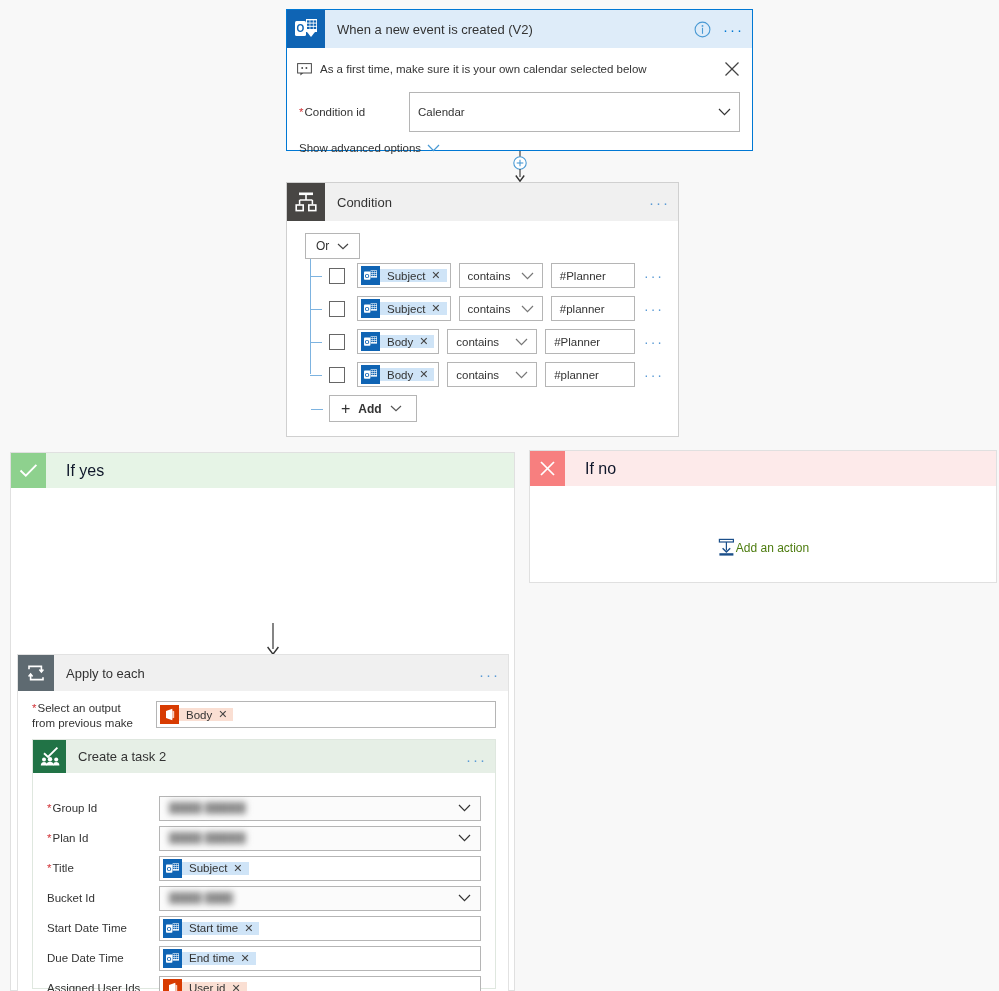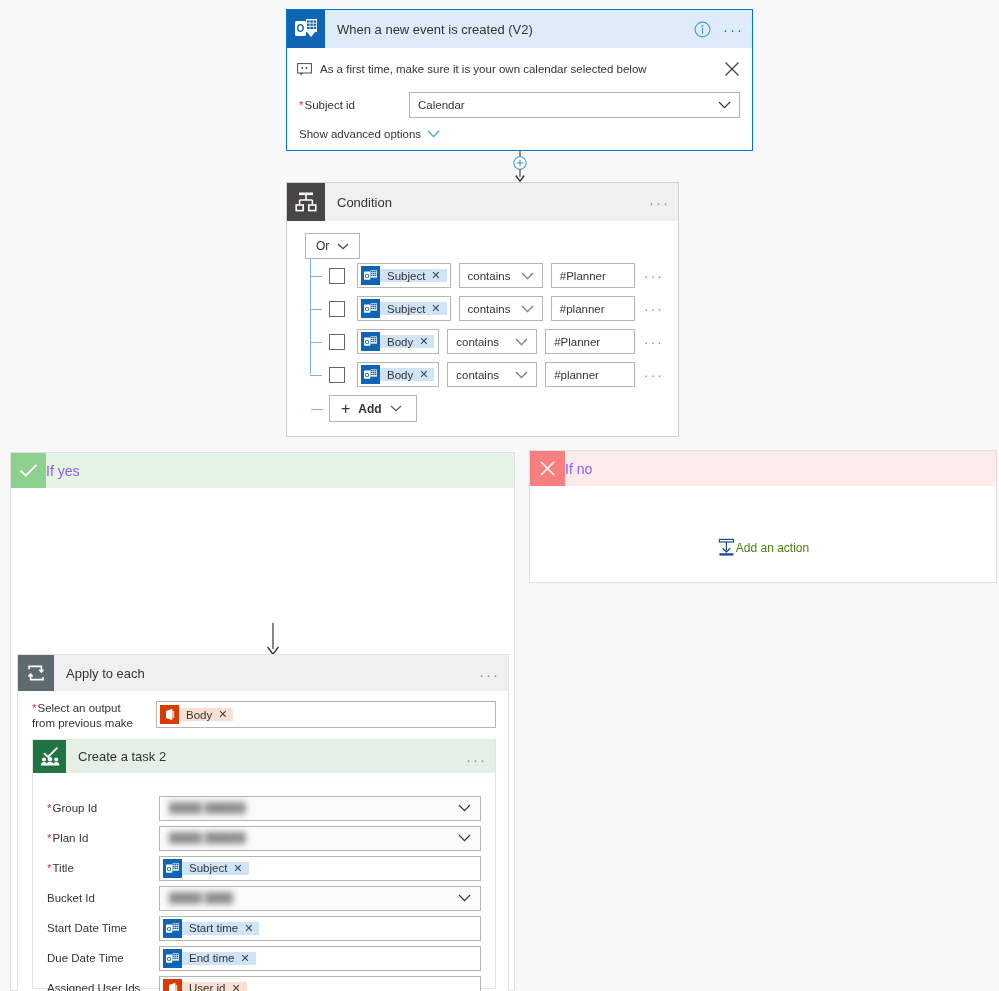--- a/index.html
+++ b/index.html
@@ -56,21 +56,21 @@
   .notif-bar {
     display: flex; align-items: center;
     height: 30px; margin: 6px 10px 0 10px;
     position: relative;
   }
   .notif-text { font-size: 11.5px; color: #333; padding-left: 8px; }
   .form-row { display: flex; align-items: center; margin: 8px 12px 0 12px; }
   .form-label { font-size: 11.5px; color: #333; width: 110px; flex: 0 0 110px; }
   .req { color: #d13438; margin-right: 1px; }
   .dropdown {
-    flex: 1; height: 26px; border: 1px solid #b5b5b5; background: #fff;
+    flex: 1; height: 40px; border: 1px solid #b5b5b5; background: #fff;
     display: flex; align-items: center; padding: 0 8px;
     font-size: 11.5px; color: #333; position: relative;
   }
   .dropdown .chev { position: absolute; right: 8px; top: 50%; transform: translateY(-50%); }
   .adv-link {
     margin: 10px 0 0 12px; font-size: 11.5px; color: #333;
     display: inline-flex; align-items: center; gap: 6px; cursor: pointer;
   }
 
   
@@ -132,21 +132,21 @@
 
   
   #ifyes { left: 10px; top: 452px; width: 505px; height: 539px; background: #fff; border: 1px solid #e0e0e0; }
   #ifno  { left: 529px; top: 450px; width: 468px; height: 133px; background: #fff; border: 1px solid #e0e0e0; }
   .branch-head { display: flex; align-items: center; height: 35px; }
   .branch-head.yes { background: #e6f4e6; }
   .branch-head.no  { background: #fdeaea; }
   .branch-sq { width: 35px; height: 35px; flex: 0 0 35px; display: flex; align-items: center; justify-content: center; }
   .branch-sq.yes { background: #8ed18e; }
   .branch-sq.no  { background: #f77f7f; }
-  .branch-title { font-size: 14px; color: #8b5cf6; padding-left: 0; }
+  .branch-title { font-size: 16px; color: #0f172a; padding-left: 20px; }
 
   .add-action {
     display: flex; align-items: center; justify-content: center; 
     color: #4d7c0f; font-size: 12px; cursor: pointer;
   }
 
   
   #searchusers { left: 30px; top: 514px; width: 465px; height: 109px; border: 1px solid #e2e2e2; background:#fff; }
   #searchusers .card-head { background: #fadfd3; height: 34px; }
   .icon-o365 { width: 34px; height: 34px; background: #d83b01; display:flex; align-items:center; justify-content:center; }
@@ -229,21 +229,21 @@
       <span class="notif-text">As a first time, make sure it is your own calendar selected below</span>
       <span style="position:absolute;right:2px;top:50%;transform:translateY(-50%);cursor:pointer">
         <svg width="16" height="16" viewBox="0 0 16 16">
           <line x1="1.5" y1="1.5" x2="14.5" y2="14.5" stroke="#444" stroke-width="1.2"></line>
           <line x1="14.5" y1="1.5" x2="1.5" y2="14.5" stroke="#444" stroke-width="1.2"></line>
         </svg>
       </span>
     </div>
 
     <div class="form-row">
-      <div class="form-label"><span class="req">*</span><span>Subject id</span></div>
+      <div class="form-label"><span class="req">*</span><span>Condition id</span></div>
       <div class="dropdown">
         <span>Calendar</span>
         <span class="chev">
           <svg width="13" height="8" viewBox="0 0 13 8">
               <polyline points="1,1 6.5,6.6 12,1" fill="none" stroke="#333" stroke-width="1.2"></polyline>
             </svg>
         </span>
       </div>
     </div>
 

